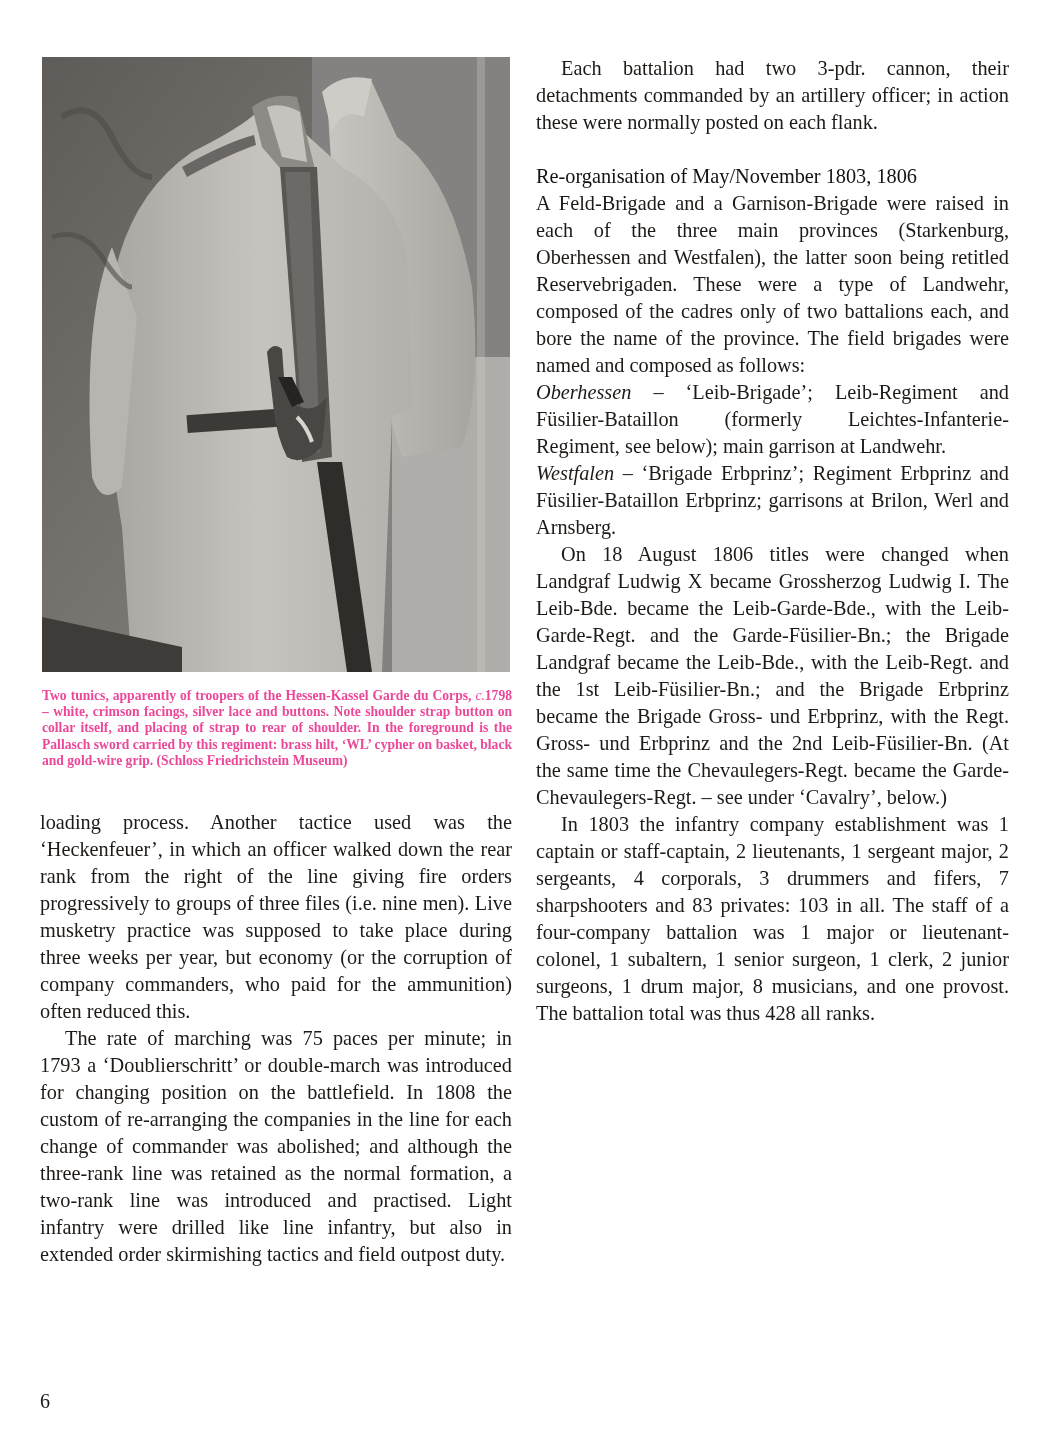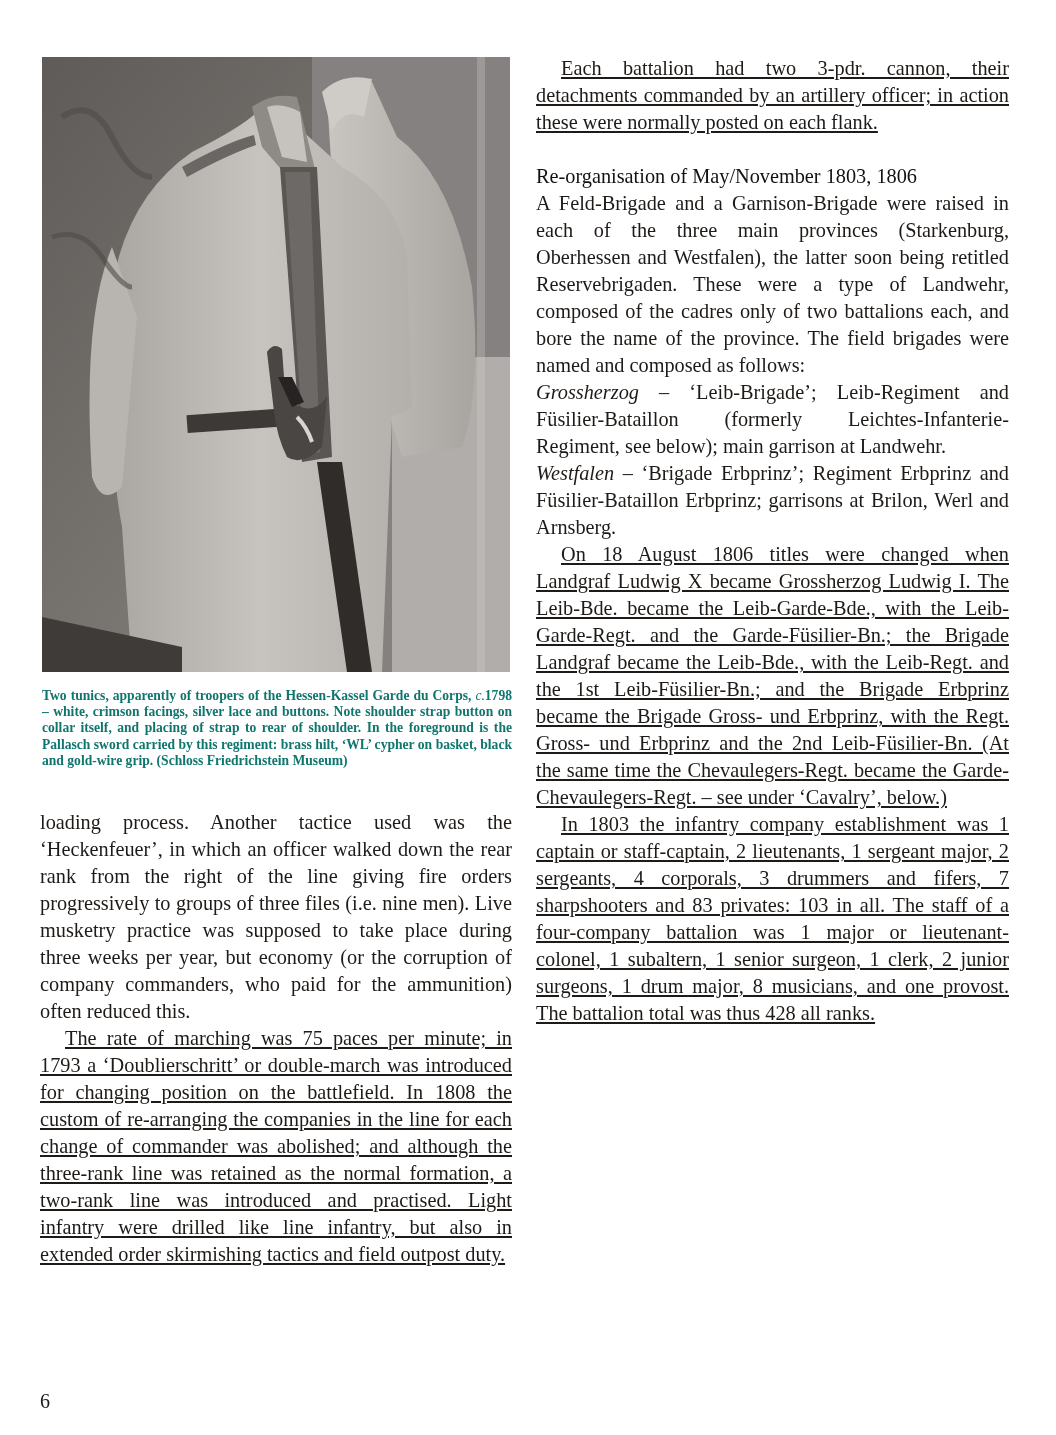--- a/index.html
+++ b/index.html
@@ -13,29 +13,29 @@
     
     .photo {
       position: absolute; left: 42px; top: 57px; width: 468px; height: 615px;
       background: #6f6c69; overflow: hidden;
     }
     .photo svg { display: block; width: 100%; height: 100%; }
 
     .caption {
       position: absolute; left: 42px; top: 688px; width: 470px;
       font-family: "Liberation Serif", serif; font-weight: bold;
-      font-size: 13.6px; line-height: 16.2px; text-align: justify; color: #0f766e;
+      font-size: 13.6px; line-height: 16.2px; text-align: justify; color: #ec4899;
     }
     .caption i { font-style: italic; font-weight: normal; }
 
     .body-text {
       font-size: 20.3px; line-height: 27px; text-align: justify; color: #1e1a17;
       margin: 0;
     }
-    .indent { text-indent: 25px; text-decoration: underline; }
+    .indent { text-indent: 25px; }
     .heading {
       font-weight: normal; font-size: 20.3px; line-height: 27px; margin: 0; color: #141110;
     }
     .it { font-style: italic; }
 
     .left-text { position: absolute; left: 40px; top: 809px; width: 472px; }
     .page-num { position: absolute; left: 40px; top: 1390px; font-size: 20px; color: #1e1a17; }
   </style>
 </head>
 <body>
@@ -103,18 +103,18 @@
   <p class="body-text indent">The rate of marching was 75 paces per minute; in 1793 a ‘Doublierschritt’ or double-march was introduced for changing position on the battlefield. In 1808 the custom of re-arranging the companies in the line for each change of commander was abolished; and although the three-rank line was retained as the normal formation, a two-rank line was introduced and practised. Light infantry were drilled like line infantry, but also in extended order skirmishing tactics and field outpost duty.</p>
 </div>
 
 <div class="page-num">6</div>
 
 <div class="col col-right">
   <p class="body-text indent">Each battalion had two 3-pdr. cannon, their detachments commanded by an artillery officer; in action these were normally posted on each flank.</p>
   <h2 class="heading" style="margin-top:27px;">Re-organisation of May/November 1803, 1806</h2>
   <p class="body-text">A Feld-Brigade and a Garnison-Brigade were raised in each of the three main provinces (Starkenburg, Oberhessen and Westfalen), the latter soon being retitled Reservebrigaden. These were a type of Landwehr, composed of the cadres only of two battalions each, and bore the name of the province. The field brigades were named and composed as follows:</p>
 
-  <p class="body-text"><span class="it">Grossherzog</span><span> – ‘Leib-Brigade’; Leib-Regiment and Füsilier-Bataillon (formerly Leichtes-Infanterie-Regiment, see below); main garrison at Landwehr.</span></p>
+  <p class="body-text"><span class="it">Oberhessen</span><span> – ‘Leib-Brigade’; Leib-Regiment and Füsilier-Bataillon (formerly Leichtes-Infanterie-Regiment, see below); main garrison at Landwehr.</span></p>
   <p class="body-text"><span class="it">Westfalen</span><span> – ‘Brigade Erbprinz’; Regiment Erbprinz and Füsilier-Bataillon Erbprinz; garrisons at Brilon, Werl and Arnsberg.</span></p>
 
   <p class="body-text indent">On 18 August 1806 titles were changed when Landgraf Ludwig X became Grossherzog Ludwig I. The Leib-Bde. became the Leib-Garde-Bde., with the Leib-Garde-Regt. and the Garde-Füsilier-Bn.; the Brigade Landgraf became the Leib-Bde., with the Leib-Regt. and the 1st Leib-Füsilier-Bn.; and the Brigade Erbprinz became the Brigade Gross- und Erbprinz, with the Regt. Gross- und Erbprinz and the 2nd Leib-Füsilier-Bn. (At the same time the Chevaulegers-Regt. became the Garde-Chevaulegers-Regt. – see under ‘Cavalry’, below.)</p>
   <p class="body-text indent">In 1803 the infantry company establishment was 1 captain or staff-captain, 2 lieutenants, 1 sergeant major, 2 sergeants, 4 corporals, 3 drummers and fifers, 7 sharpshooters and 83 privates: 103 in all. The staff of a four-company battalion was 1 major or lieutenant-colonel, 1 subaltern, 1 senior surgeon, 1 clerk, 2 junior surgeons, 1 drum major, 8 musicians, and one provost. The battalion total was thus 428 all ranks.</p>
 </div>
 
 </body></html>

